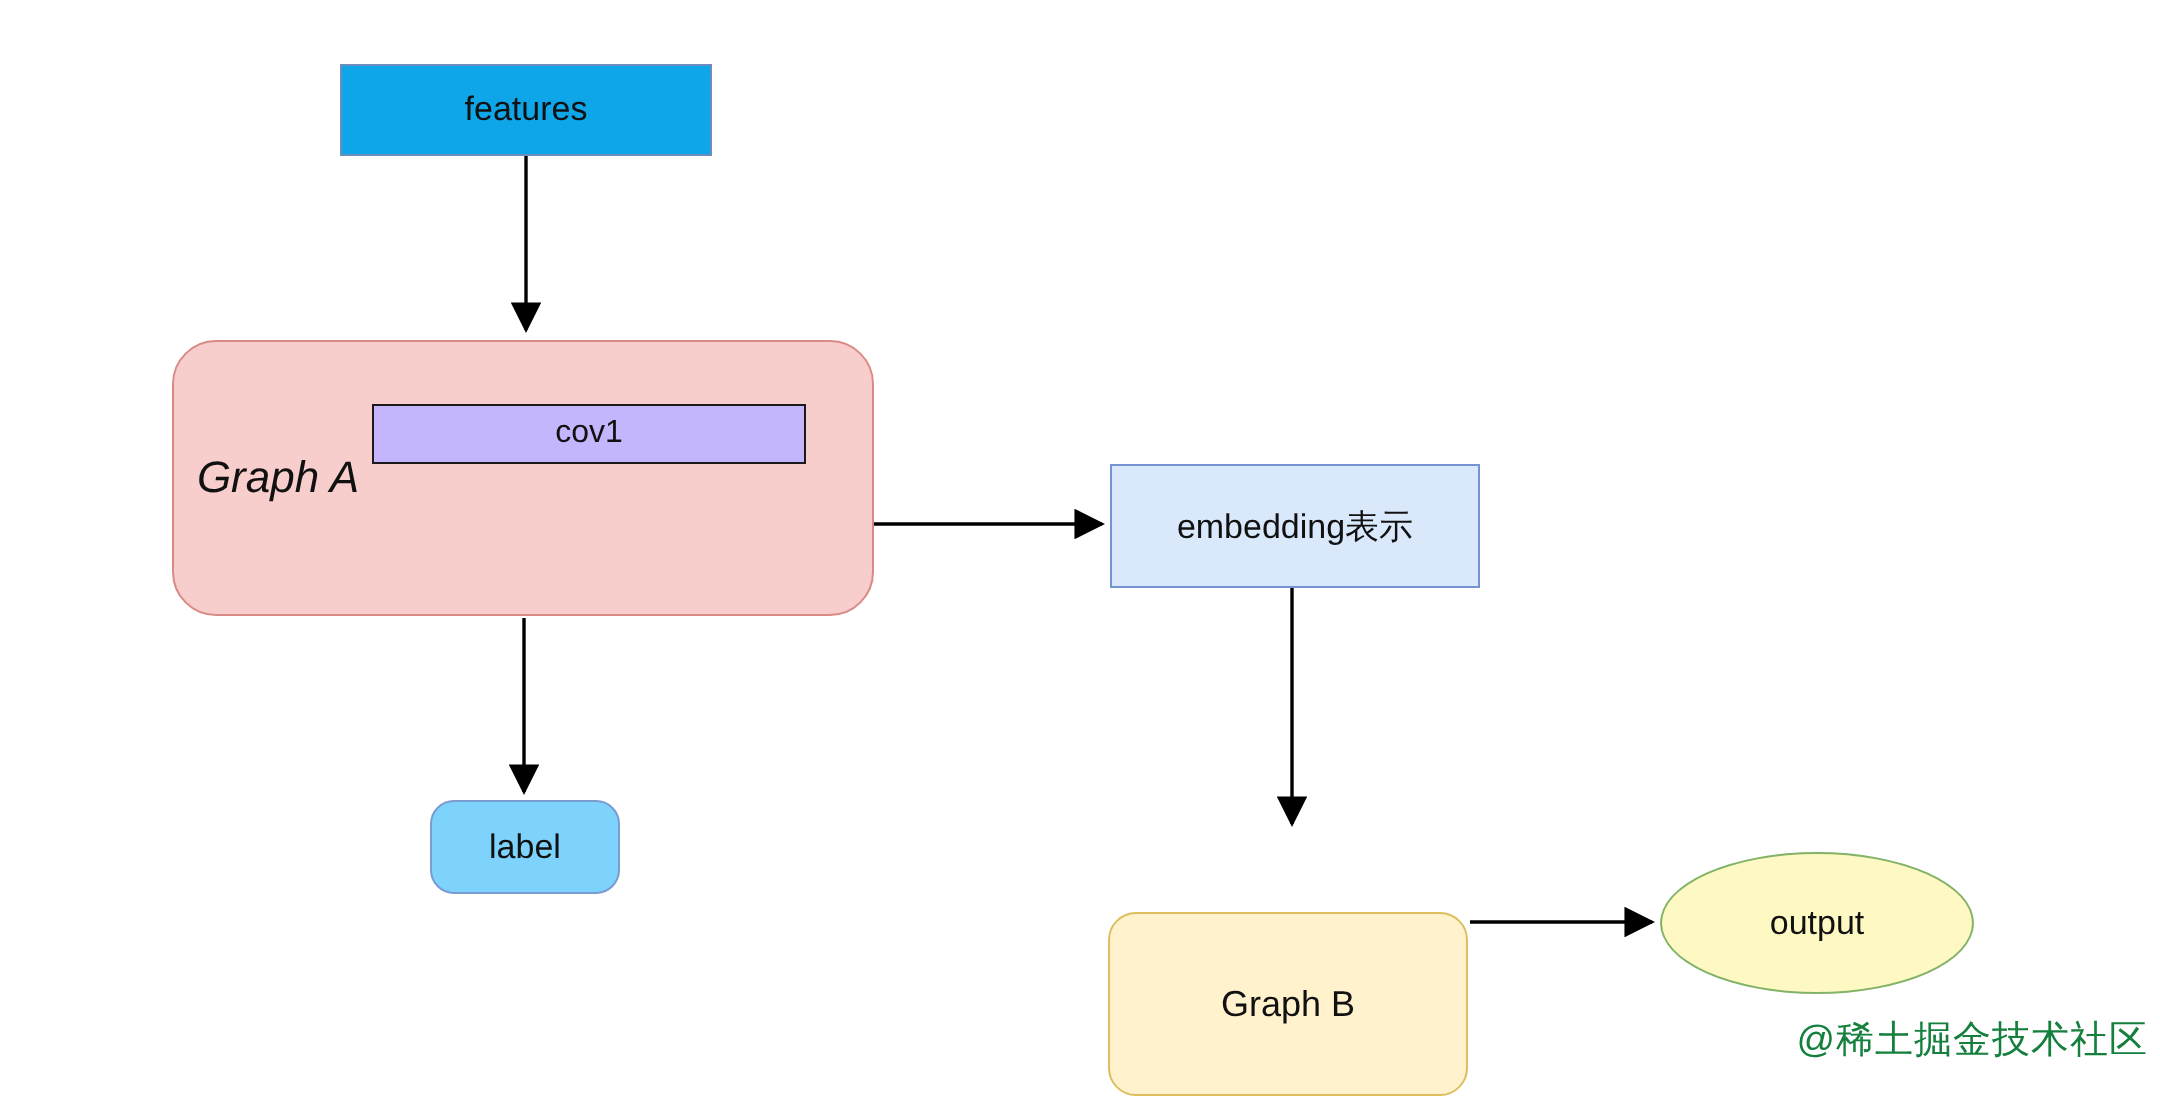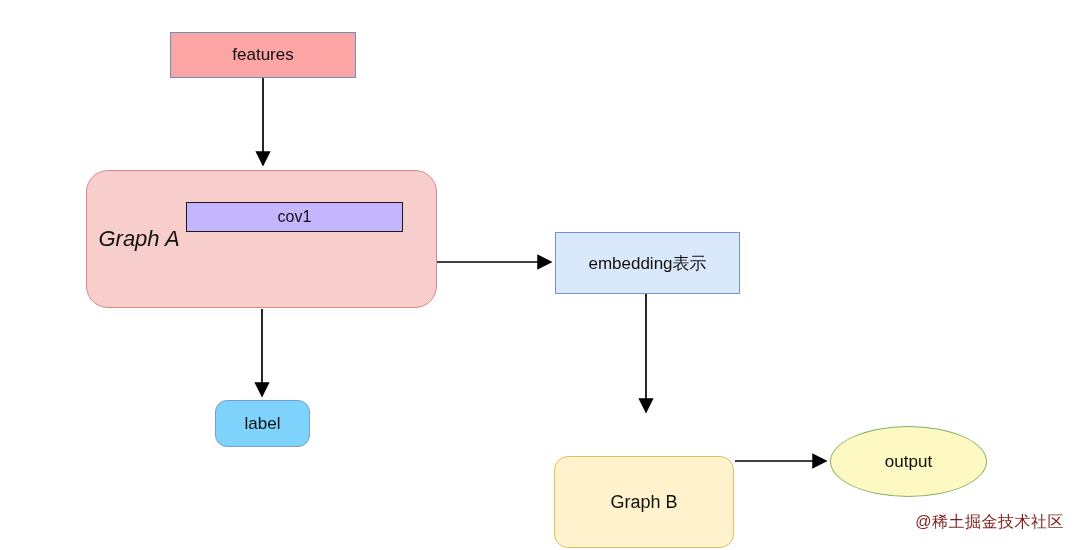--- a/index.html
+++ b/index.html
@@ -21,21 +21,21 @@
     box-sizing: border-box;
     display: flex;
     align-items: center;
     justify-content: center;
     text-align: center;
   }
   
   .node-features {
     left: 170px; top: 32px;
     width: 186px; height: 46px;
-    background: #fca5a5;
+    background: #0ea5e9;
     border: 1px solid #6c8ebf;
     font-size: 17px;
   }
   
   .node-graph-a {
     left: 86px; top: 170px;
     width: 351px; height: 138px;
     background: #f7cecb;
     border: 1.5px solid #d98a85;
     border-radius: 22px;
@@ -106,25 +106,25 @@
     left: 0; top: 0;
     width: 1080px; height: 550px;
     pointer-events: none;
   }
   #edges line {
     stroke: #000000;
     stroke-width: 1.7;
   }
   .watermark {
     position: absolute;
-    right: 16px;
+    right: 6px;
     bottom: 17px;
-    font-size: 16px;
+    font-size: 19px;
     letter-spacing: 0.5px;
-    color: #7f1d1d;
+    color: #15803d;
     user-select: none;
   }
 </style>
 </head>
 <body>
 
 <div id="canvas">
 
   <svg id="edges" viewBox="0 0 1080 550" xmlns="http://www.w3.org/2000/svg">
     <defs>

